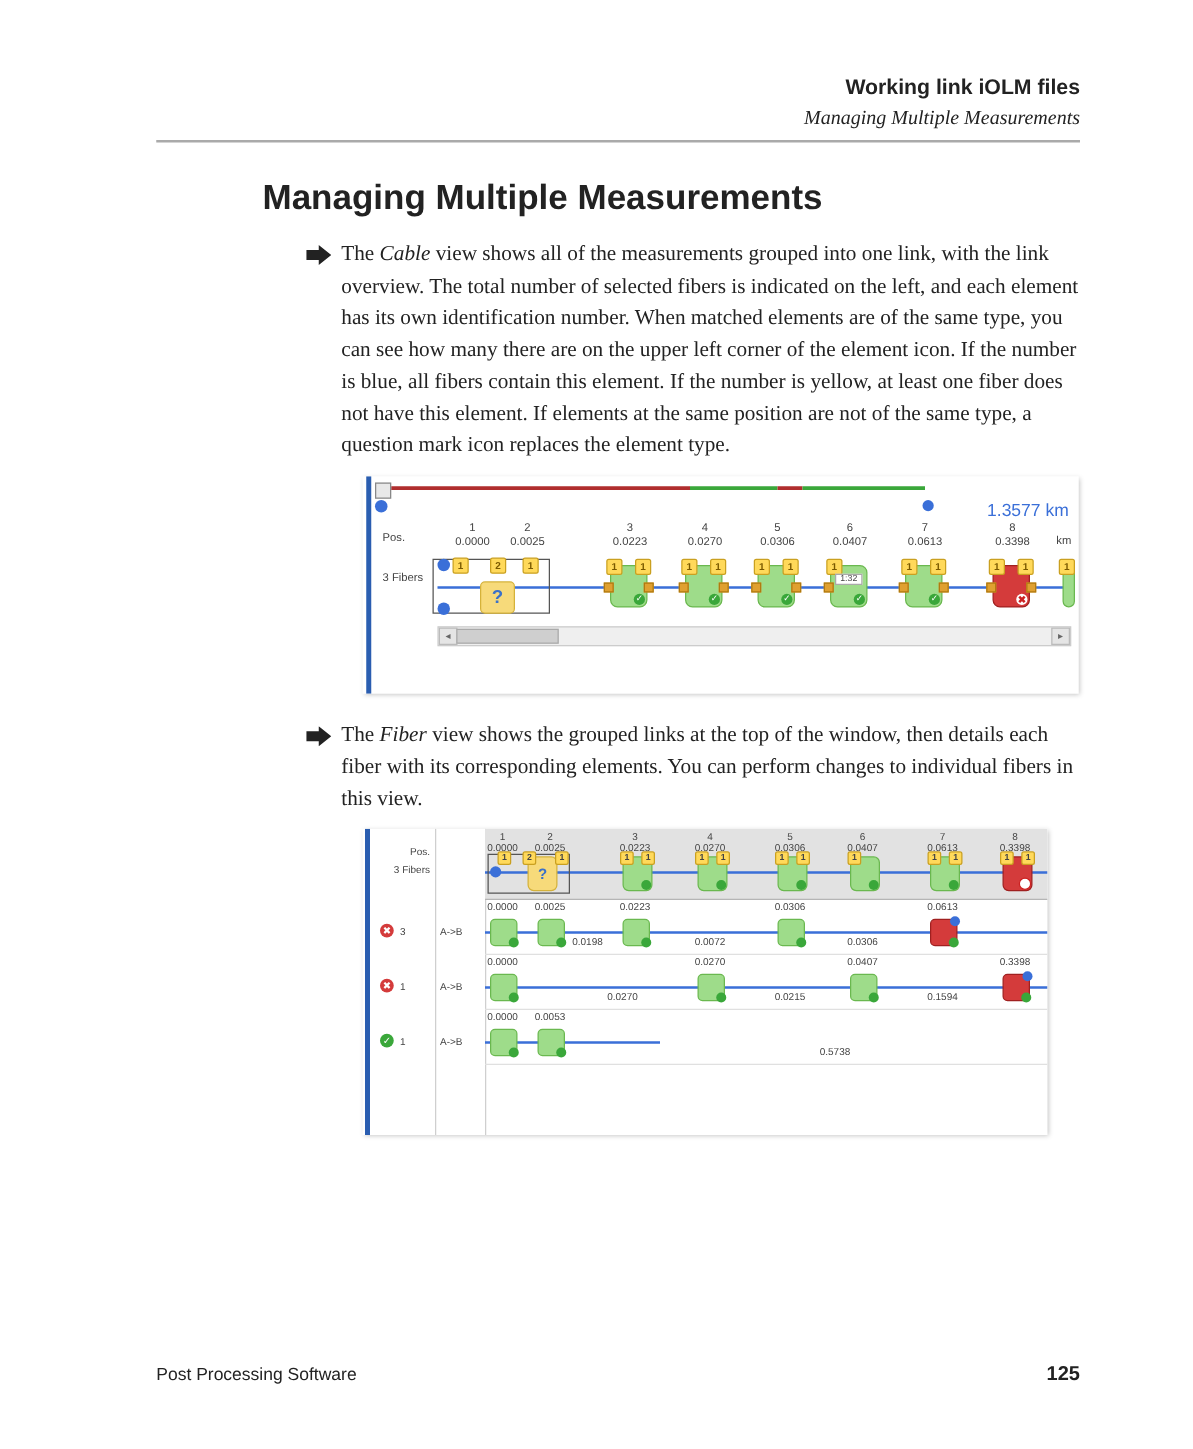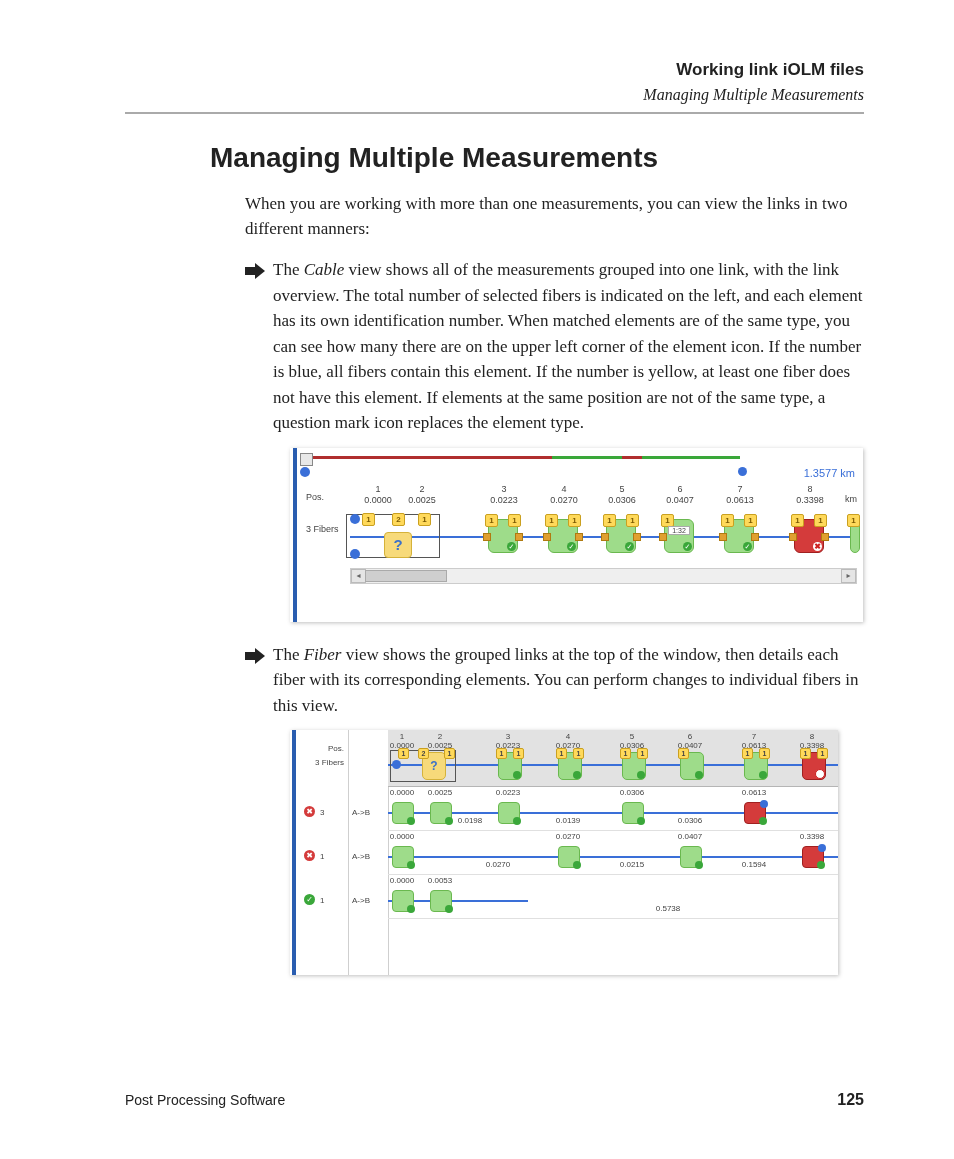--- a/index.html
+++ b/index.html
@@ -106,21 +106,21 @@
   .fig1 .nav-seg {
     position: absolute;
     top: 4px;
     height: 3px;
   }
   .fig1 .nav-end {
     position: absolute;
     top: 15px;
     right: 4px;
     color: #3a6fd8;
-    font-size: 11px;
+    font-size: 14px;
   }
   .fig1 .labels-row {
     position: absolute;
     left: 60px;
     top: 36px;
     right: 6px;
     height: 30px;
   }
   .fig1 .pos-label {
     position: absolute;
@@ -470,21 +470,20 @@
 
 <div class="page">
   <div class="header">
     <p class="header-chapter">Working link iOLM files</p>
     <p class="header-section">Managing Multiple Measurements</p>
   </div>
   <hr class="header-rule">
 
   <h1 class="section-title">Managing Multiple Measurements</h1>
 
-  <p class="intro">When you are working with more than one measurements, you can view the links in two different manners:</p>
 
   <div class="bullet-row">
     <div class="bullet-arrow">
       <svg viewBox="0 0 20 16">
           <polygon points="0,4 10,4 10,0 20,8 10,16 10,12 0,12" fill="#222"></polygon>
         </svg>
     </div>
     <div class="bullet-text">
       <span>The </span><em>Cable</em><span> view shows all of the measurements grouped into one link, with the link overview. The total number of selected fibers is indicated on the left, and each element has its own identification number. When matched elements are of the same type, you can see how many there are on the upper left corner of the element icon. If the number is blue, all fibers contain this element. If the number is yellow, at least one fiber does not have this element. If elements at the same position are not of the same type, a question mark icon replaces the element type.</span>
     </div>
@@ -720,21 +719,21 @@
               <div class="tick2"></div>
             </div>
             <div class="node2" style="left: 234px;">
               <div class="tick2"></div>
             </div>
             <div class="node2 red" style="left: 356px;">
               <div class="tick2"></div>
               <div class="info2"></div>
             </div>
             <span style="position: absolute; left: 82px; top: 30px; font-size: 8px; transform: translateX(-50%);">0.0198</span>
-            <span style="position: absolute; left: 180px; top: 30px; font-size: 8px; transform: translateX(-50%);">0.0139</span>
+            <span style="position: absolute; left: 180px; top: 30px; font-size: 8px; transform: translateX(-50%);">0.0072</span>
             <span style="position: absolute; left: 302px; top: 30px; font-size: 8px; transform: translateX(-50%);">0.0306</span>
           </div>
           <div class="fiber-row" style="top: 100px;">
             <div class="vals">
               <span style="left: 14px;">0.0000</span>
               <span style="left: 180px;">0.0270</span>
               <span style="left: 302px;">0.0407</span>
               <span style="left: 424px;">0.3398</span>
             </div>
             <div class="line2"></div>

